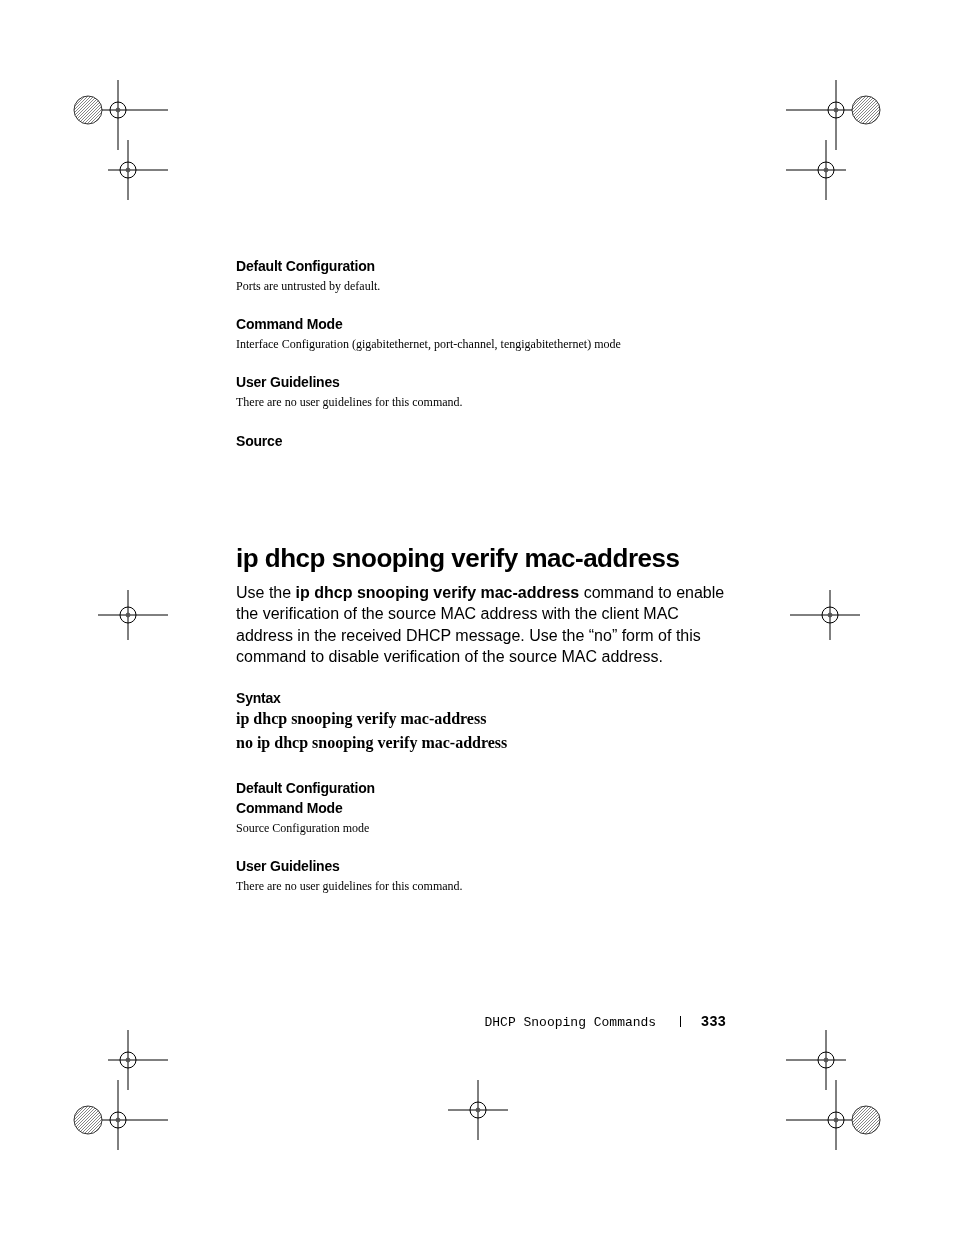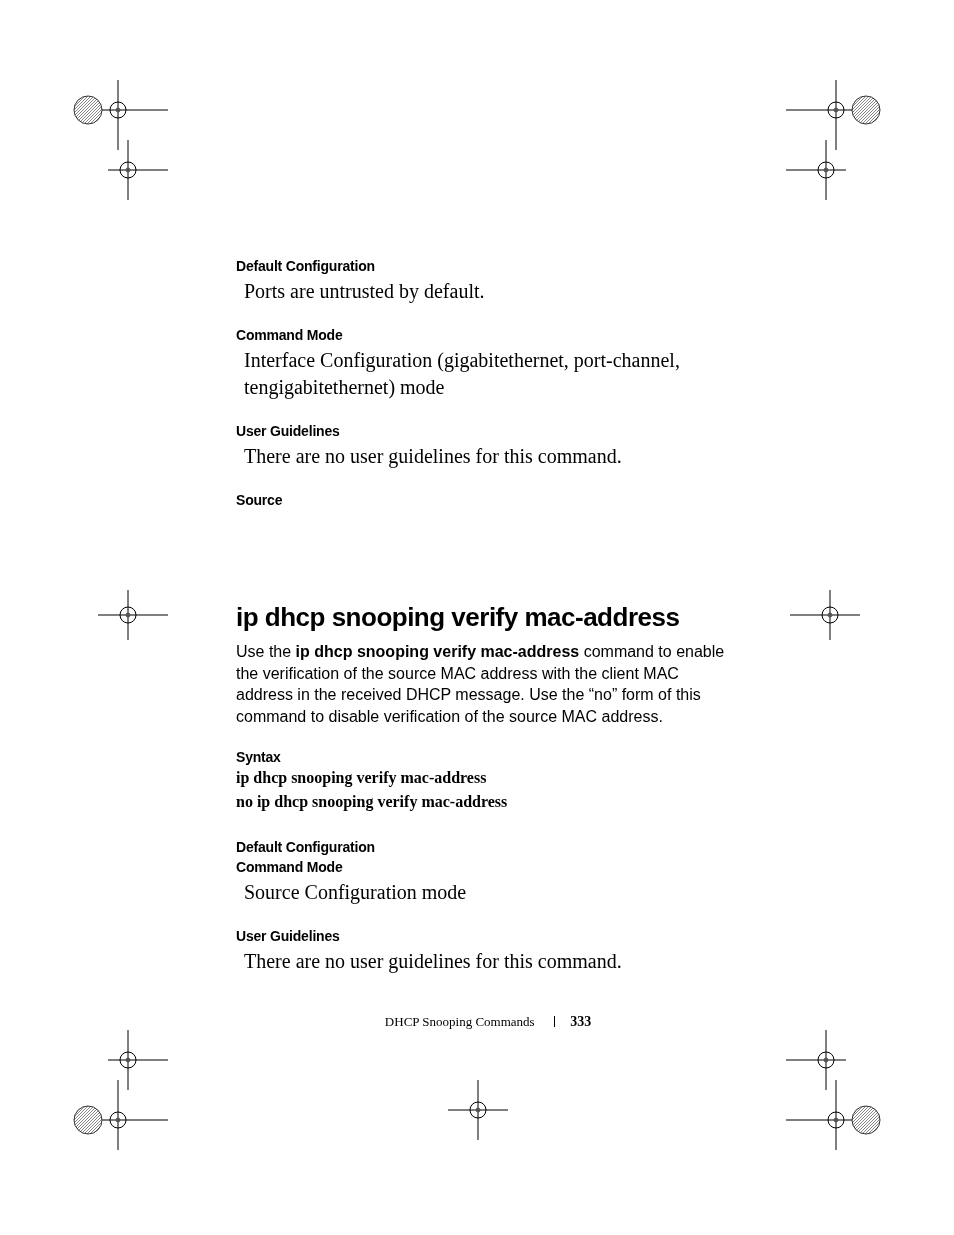--- a/index.html
+++ b/index.html
@@ -21,23 +21,23 @@
   }
   h3.section {
     font-family: "Helvetica Neue", Helvetica, Arial, sans-serif;
     font-weight: 700;
     font-size: 14px;
     margin: 0 0 4px 0;
     letter-spacing: -0.2px;
   }
   p.body {
     font-family: Georgia, 'Times New Roman', serif;
-    font-size: 20px;
+    font-size: 12px;
     line-height: 1.35;
-    margin: 0 0 22px 8px;
+    margin: 0 0 22px 0;
   }
   h1.command {
     font-family: "Helvetica Neue", Helvetica, Arial, sans-serif;
     font-weight: 700;
     font-size: 26px;
     letter-spacing: -0.5px;
     margin: 0 0 8px 0;
   }
   .intro {
     font-family: Liberation Sans, sans-serif;
@@ -55,25 +55,25 @@
     margin: 0 0 6px 0;
   }
   p.syntax-line.last {
     margin-bottom: 28px;
   }
   .spacer-top {
     height: 90px;
   }
   .footer {
     position: absolute;
-    left: 243px;
+    left: 236px;
     width: 490px;
     top: 1014px;
-    text-align: center;
-    font-family: Liberation Serif, serif;
+    text-align: right;
+    font-family: Liberation Mono, monospace;
     font-size: 13px;
   }
   .footer .label {
     font-weight: 400;
   }
   .footer .sep {
     display: inline-block;
     width: 1px;
     height: 11px;
     background: #000;

